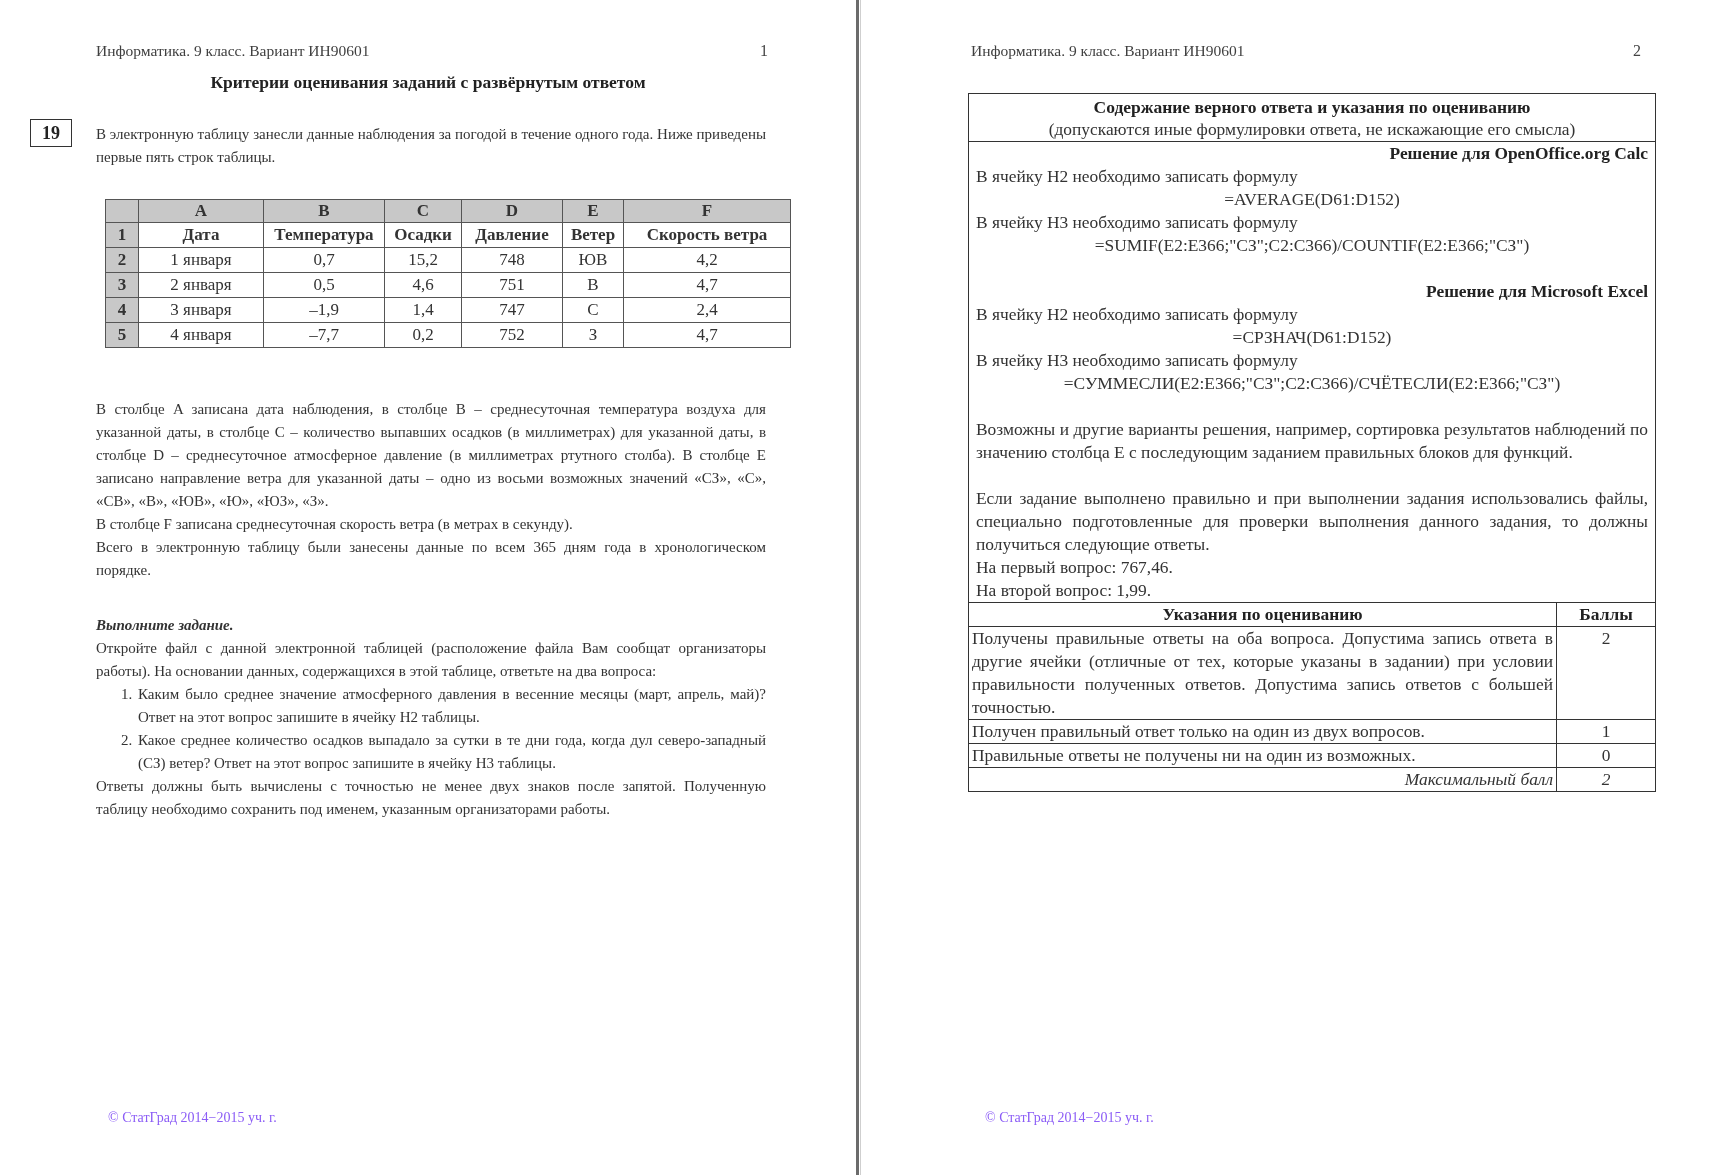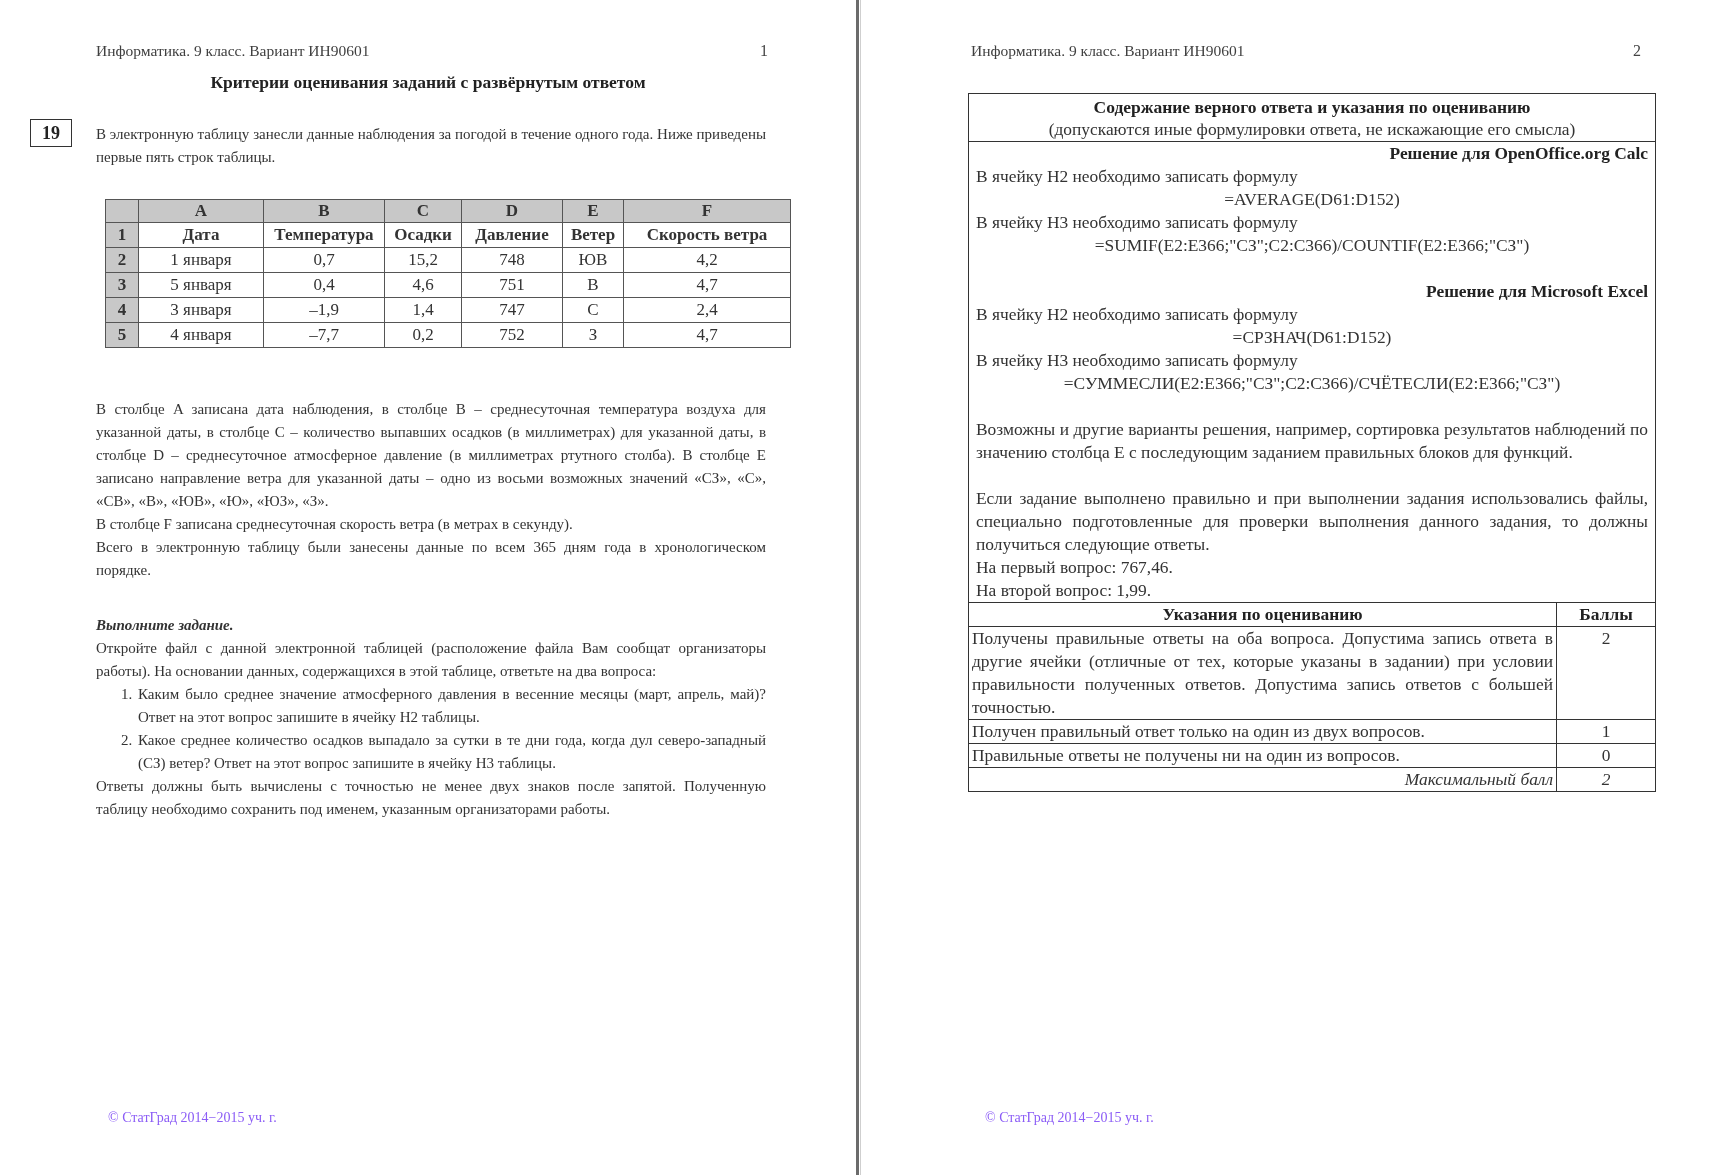--- a/index.html
+++ b/index.html
@@ -92,22 +92,22 @@
       <td class="rowhdr">2</td>
       <td>1 января</td>
       <td>0,7</td>
       <td>15,2</td>
       <td>748</td>
       <td>ЮВ</td>
       <td>4,2</td>
     </tr>
     <tr>
       <td class="rowhdr">3</td>
-      <td>5 января</td>
-      <td>0,4</td>
+      <td>2 января</td>
+      <td>0,5</td>
       <td>4,6</td>
       <td>751</td>
       <td>В</td>
       <td>4,7</td>
     </tr>
     <tr>
       <td class="rowhdr">4</td>
       <td>3 января</td>
       <td>–1,9</td>
       <td>1,4</td>
@@ -187,21 +187,21 @@
     </tr>
     <tr>
       <td class="desc" style="text-align-last:left;">Получены правильные ответы на оба вопроса. Допустима запись ответа в другие ячейки (отличные от тех, которые указаны в задании) при условии правильности полученных ответов. Допустима запись ответов с большей точностью.</td>
       <td class="pts">2</td>
     </tr>
     <tr>
       <td class="desc">Получен правильный ответ только на один из двух вопросов.</td>
       <td class="pts">1</td>
     </tr>
     <tr>
-      <td class="desc">Правильные ответы не получены ни на один из вопросов.</td>
+      <td class="desc">Правильные ответы не получены ни на один из возможных.</td>
       <td class="pts">0</td>
     </tr>
     <tr>
       <td class="maxl">Максимальный балл</td>
       <td class="pts maxv">2</td>
     </tr>
   </tbody>
     </table>
 </div>
 

